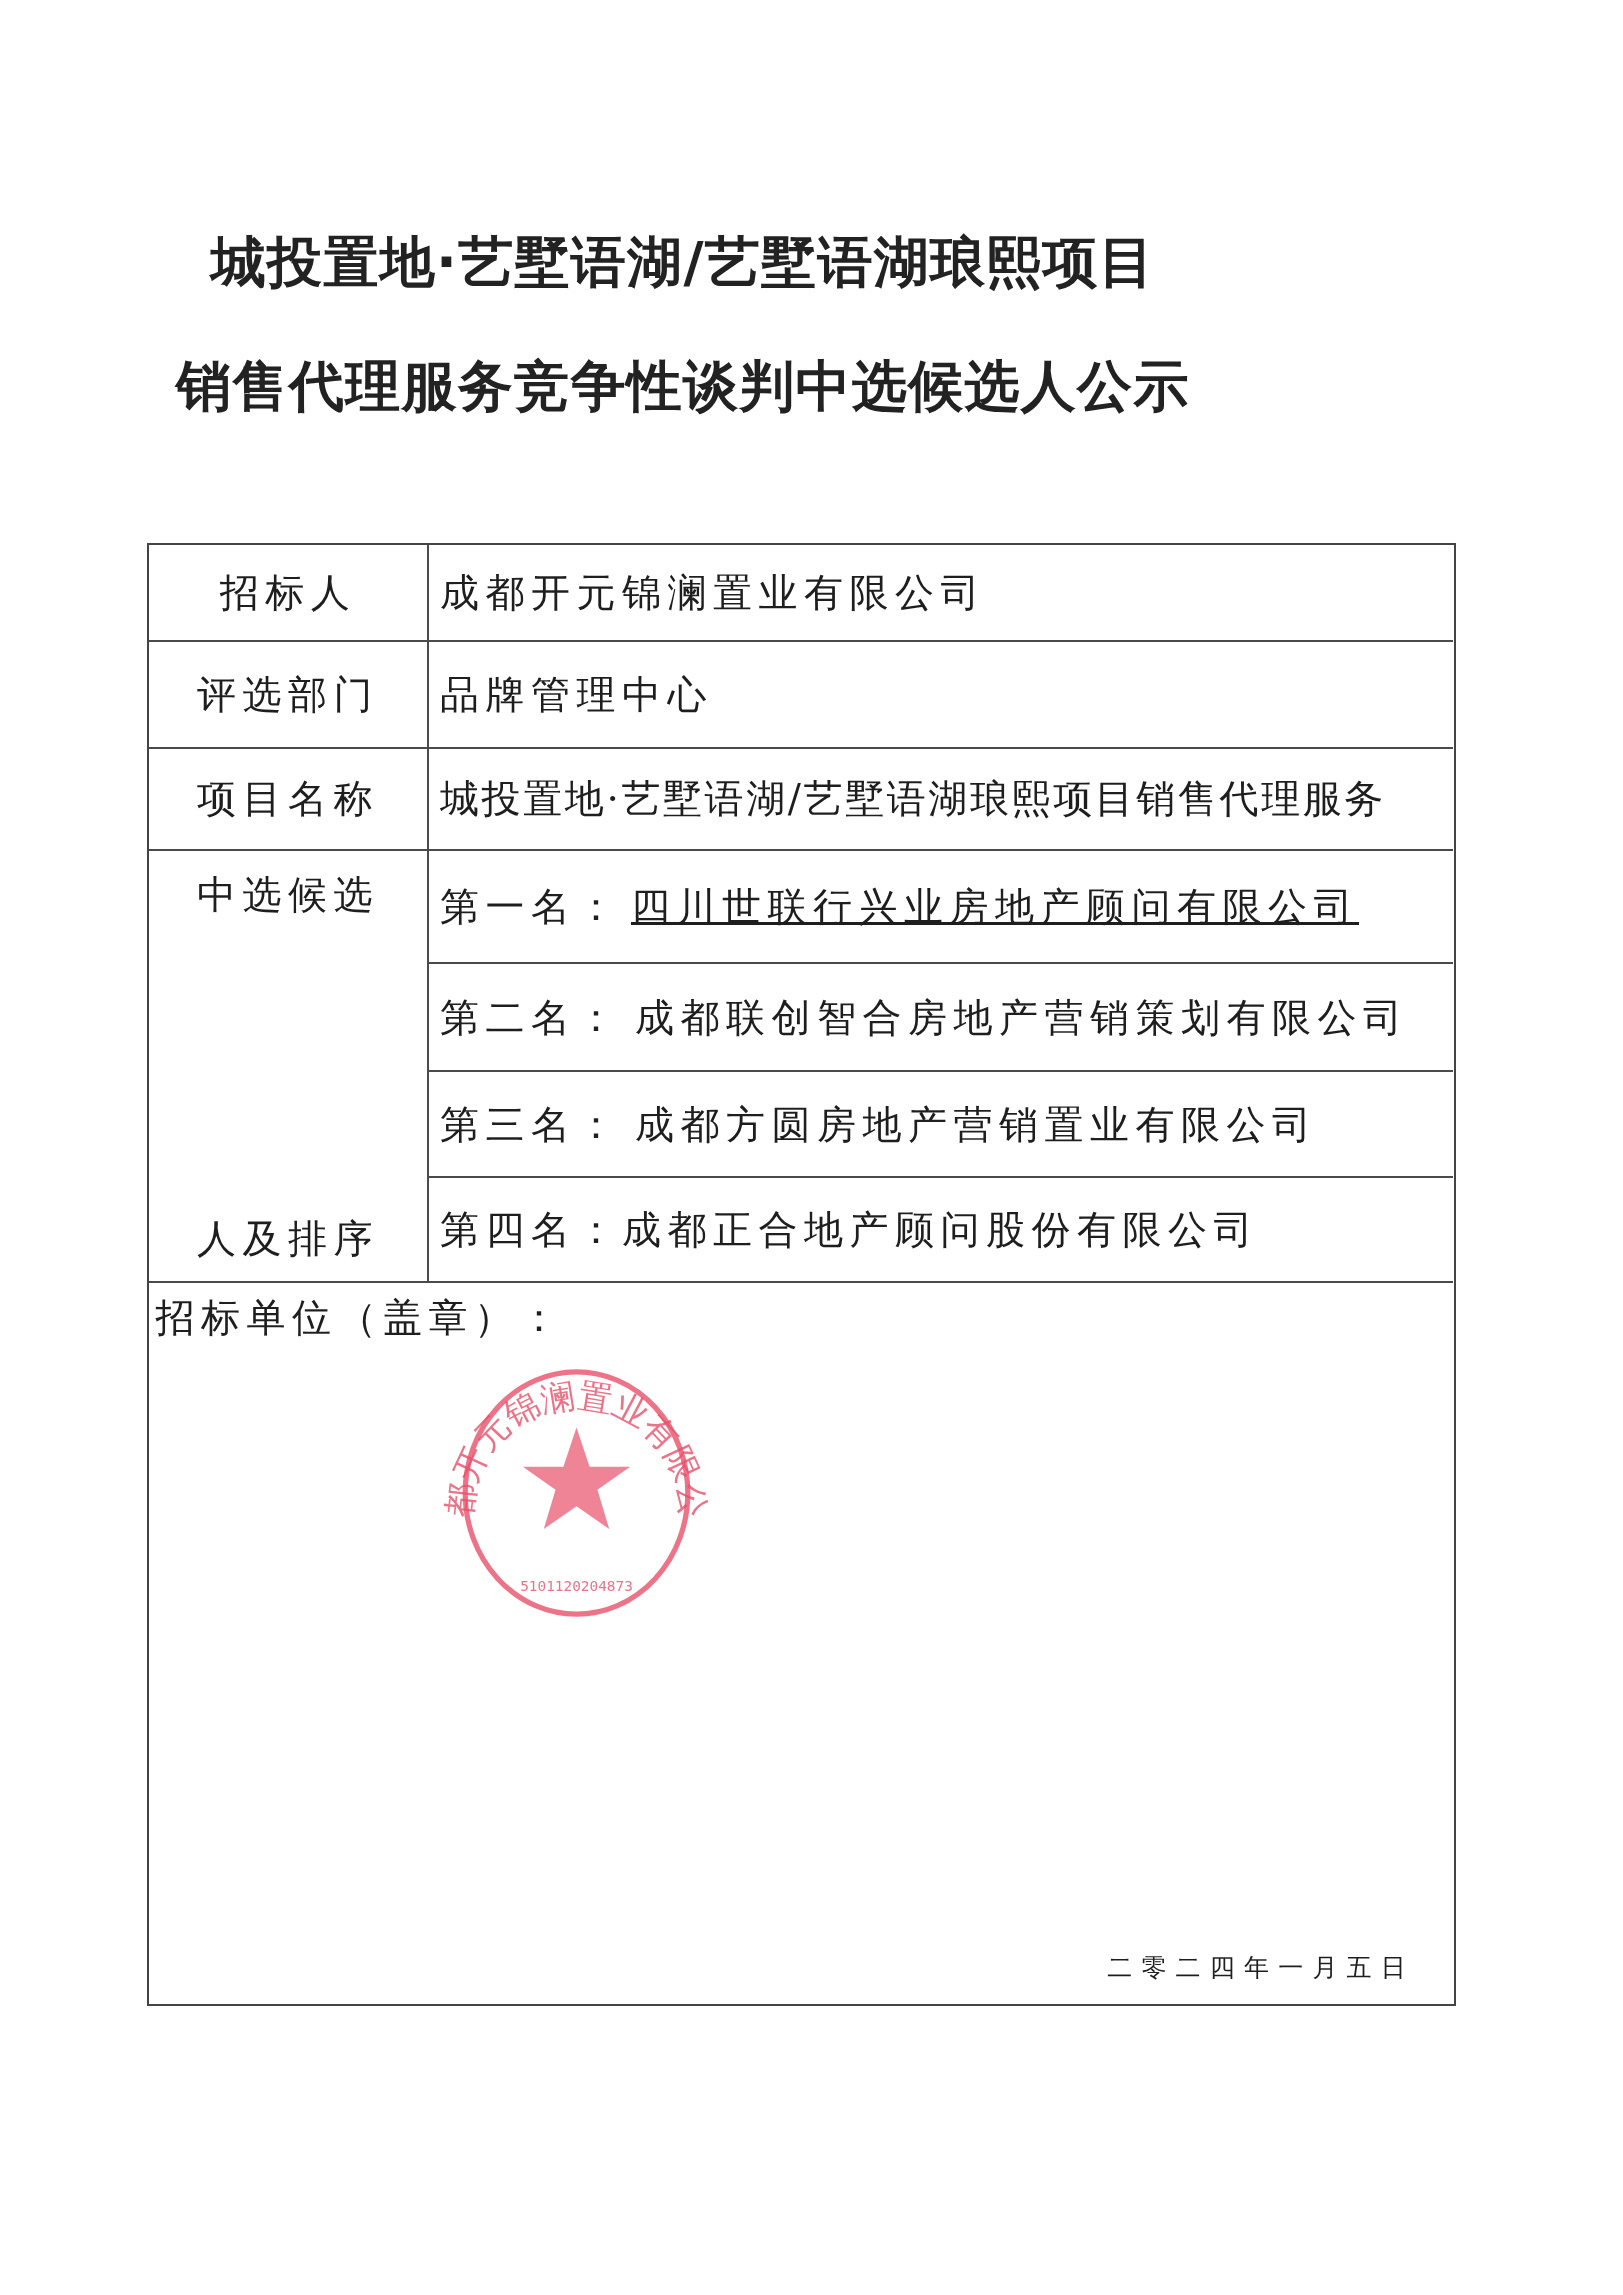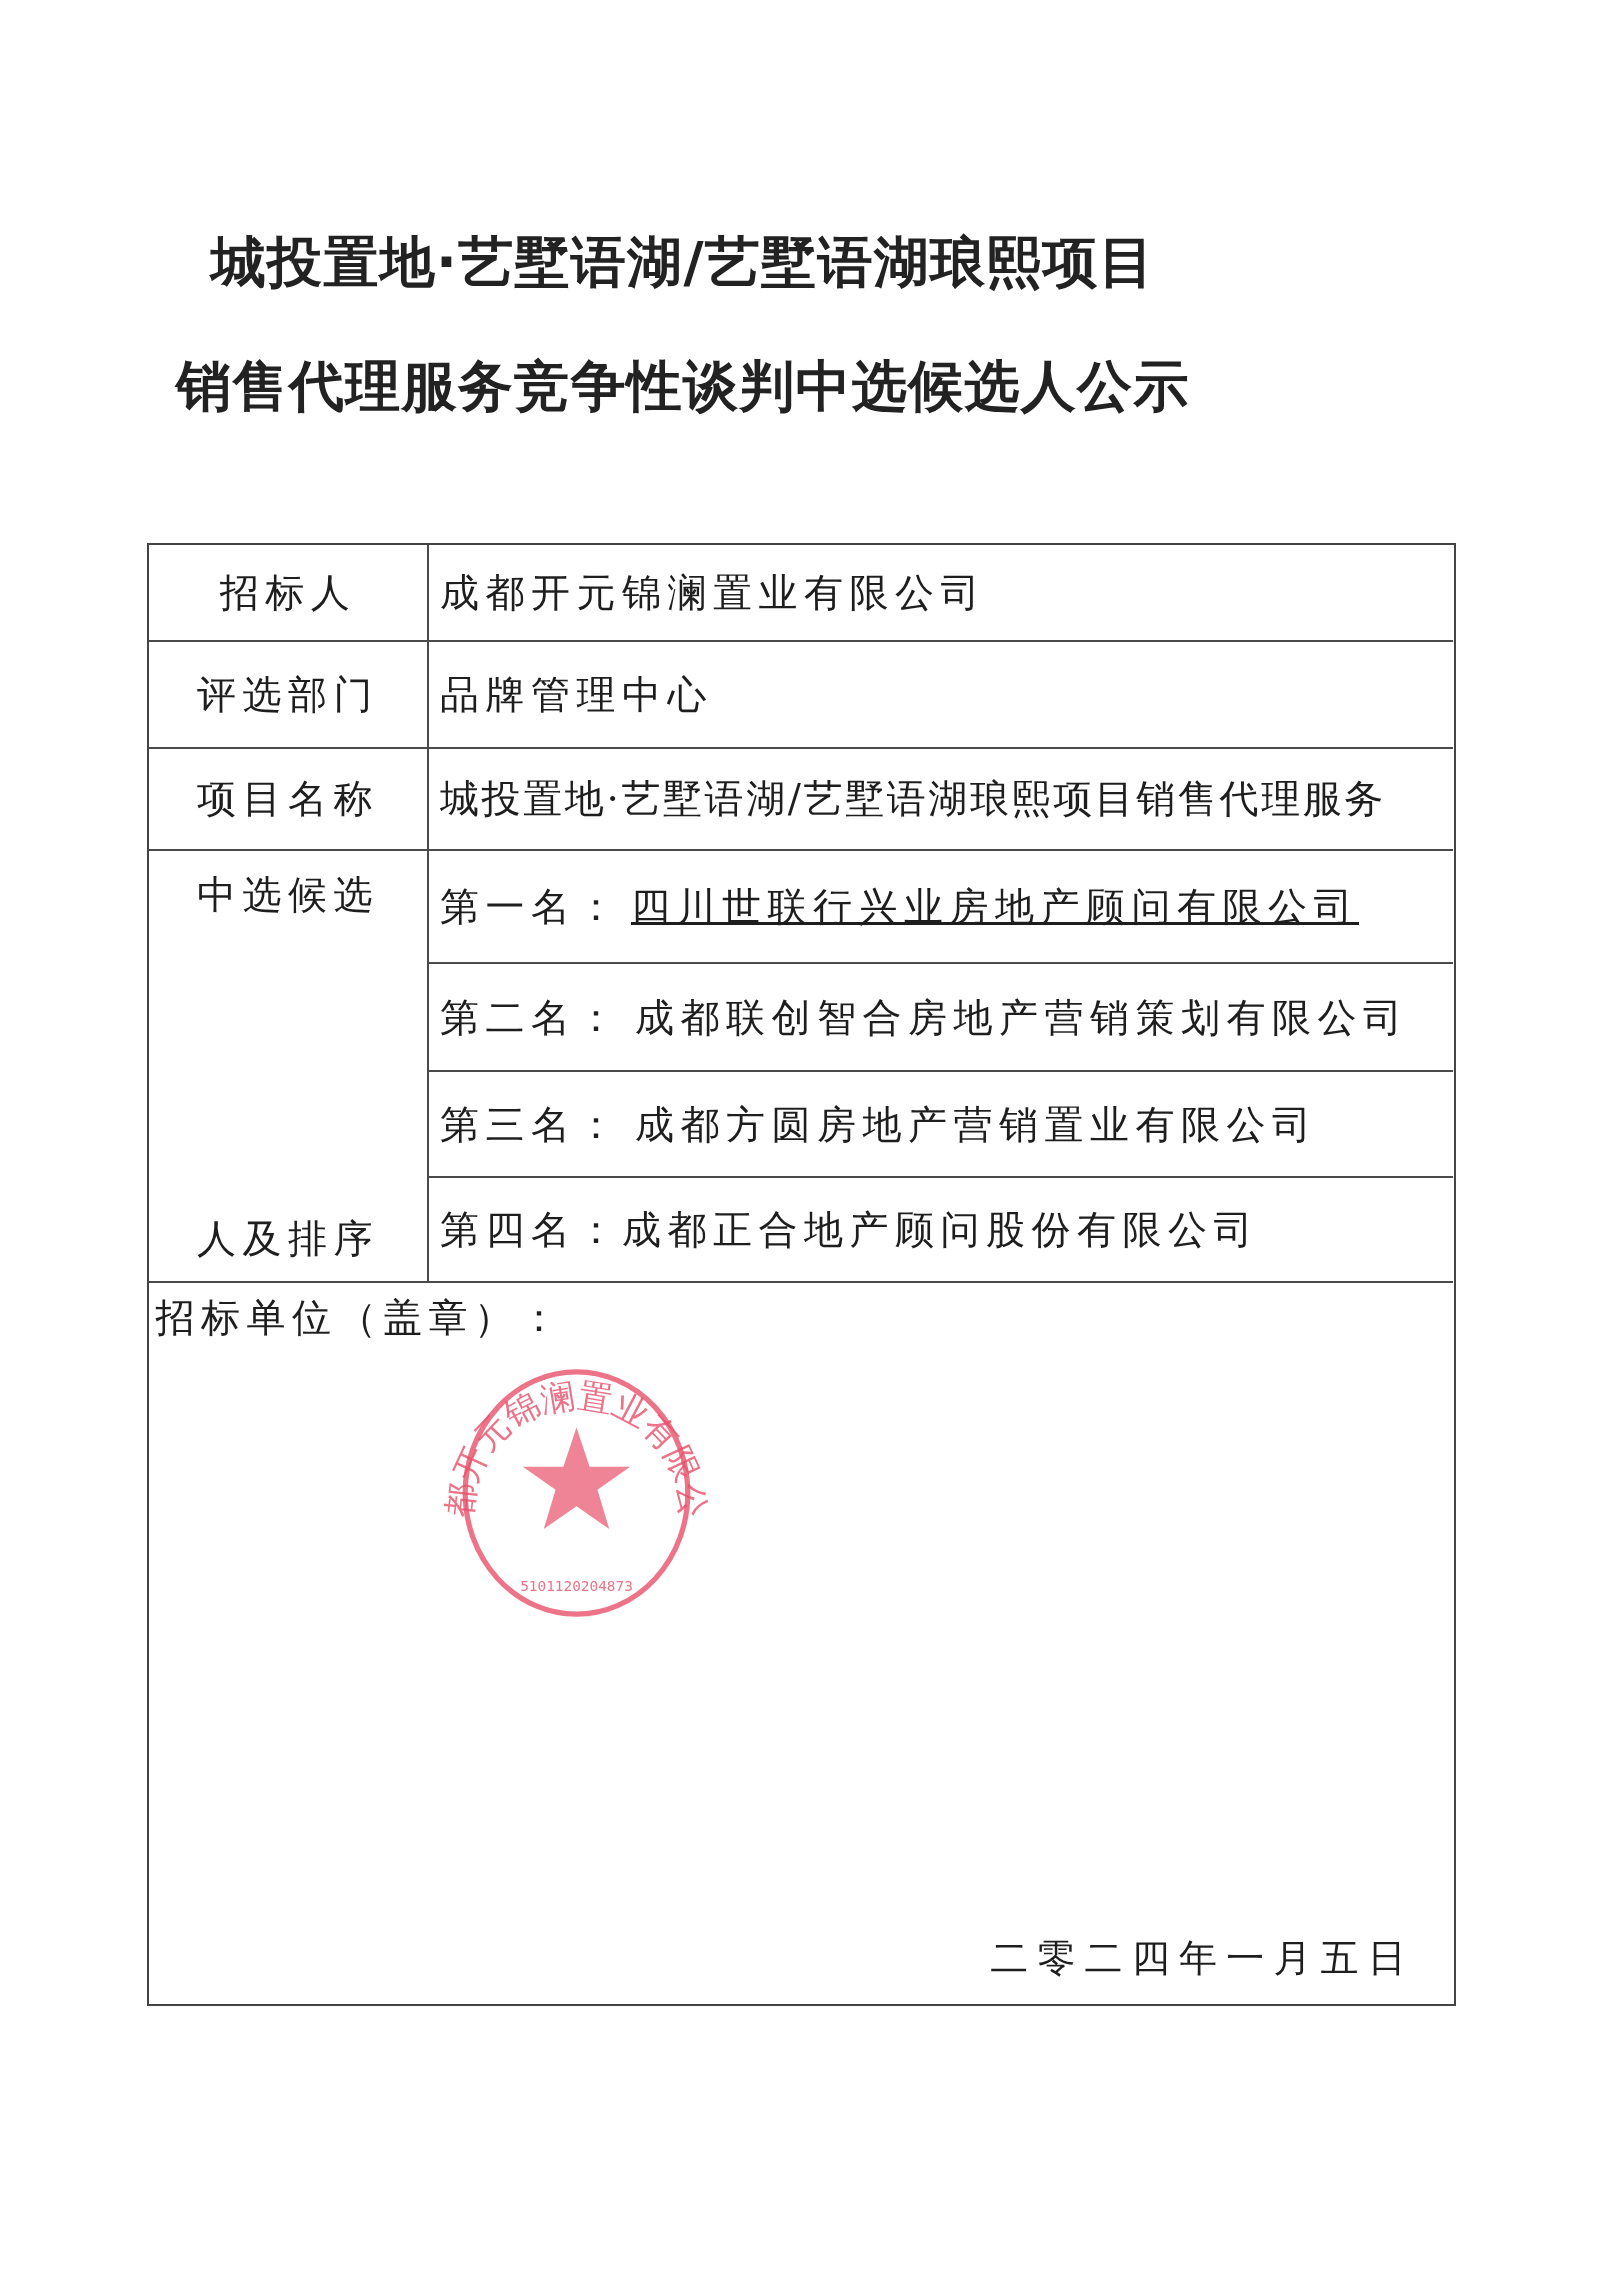--- a/index.html
+++ b/index.html
@@ -9,21 +9,21 @@
            font-weight:bold; font-size:55px; letter-spacing:1.3px; color:#222;margin-left:40px; }
   #t1 { top:226px; }
   #t2 { top:350px; }
   .tbl { position:absolute; left:147px; top:543px; width:1309px; height:1463px; border:2.6px solid #444; box-sizing:border-box; }
   .hl { position:absolute; height:0; border-top:2.6px solid #4a4a4a; }
   .vl { position:absolute; width:0; border-left:2.6px solid #4a4a4a; }
   .cell { position:absolute; font-size:39px; letter-spacing:6.5px; white-space:nowrap; display:flex; align-items:center; }
   .label { justify-content:center; left:0; width:278px; }
   .value { left:291px; }
   .stamp { position:absolute; left:406px; top:1362px; width:367px; height:275px; }
-  .date { position:absolute; right:39px; bottom:19.6px; font-size:38px; letter-spacing:9.2px; }
+  .date { position:absolute; right:39px; bottom:19.6px; font-size:25px; letter-spacing:9.2px; }
   .sig { position:absolute; left:6.5px; top:746px; font-size:39px; letter-spacing:6.5px; }
 </style>
 </head>
 <body>
 
 <div class="title" id="t1">城投置地·艺墅语湖/艺墅语湖琅熙项目</div>
 <div class="title" id="t2">销售代理服务竞争性谈判中选候选人公示</div>
 
 <div class="tbl">
 

